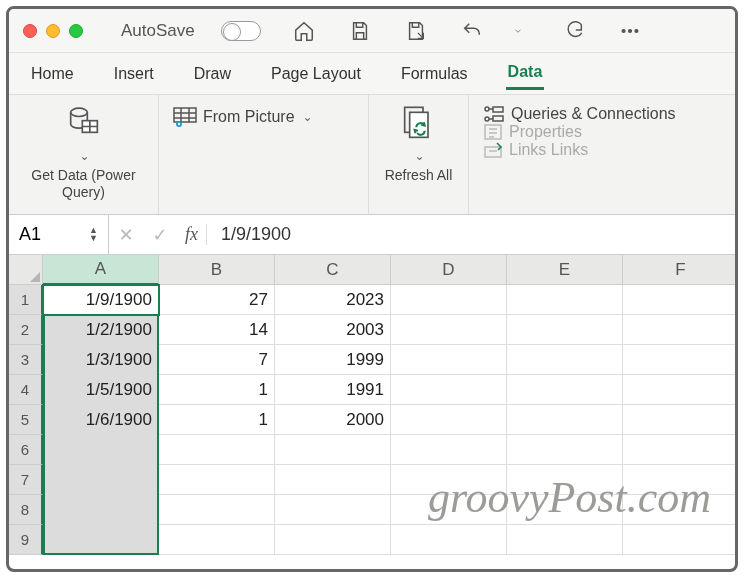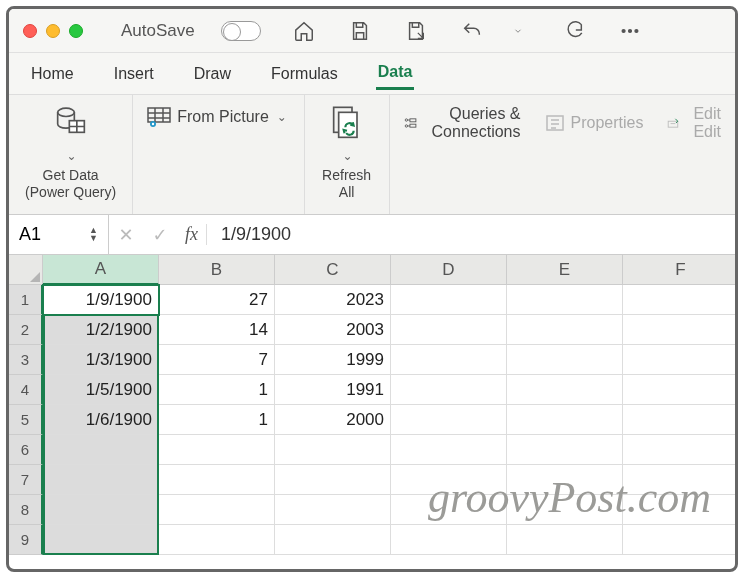--- a/index.html
+++ b/index.html
@@ -21,21 +21,21 @@
 .tab.active { font-weight:700; color:#1a7f4e; border-bottom:3px solid #1a7f4e; }
 .ribbon { display:flex; background:#f3f3f1; border-bottom:1px solid #ccc; height:120px; }
 .rgroup { padding:8px 14px; border-right:1px solid #ddd; display:flex; flex-direction:column; align-items:center; justify-content:flex-start; }
 .big-btn { display:flex; flex-direction:column; align-items:center; gap:4px; font-size:14px; color:#444; text-align:center; }
 .big-btn .lbl { max-width:120px; line-height:1.2; }
 .small-btn { display:flex; align-items:center; gap:6px; font-size:16px; color:#444; }
 .small-btn.dis { color:#aaa; }
 .icon-box { width:42px; height:42px; display:flex; align-items:center; justify-content:center;}
 .icon-box svg { width:40px; height:40px; }
 .chev { font-size:12px; color:#666; margin-left:2px;}
-.stack { display:flex; gap:24px;text-align:right; }
+.stack { display:flex; flex-direction:column; gap:0;text-align:right; }
 .namebox-row { display:flex; align-items:center; height:40px; border-bottom:1px solid #ccc; background:#fff; }
 .namebox { width:100px; border-right:1px solid #ccc; height:100%; display:flex; align-items:center; padding:0 10px; font-size:18px; justify-content:space-between; }
 .stepper { display:flex; flex-direction:column; font-size:9px; color:#555; line-height:0.8;}
 .fx-cancel,.fx-ok { width:34px; text-align:center; color:#bbb; font-size:18px;}
 .fx-label { font-style:italic; font-family:"Times New Roman",serif; font-size:18px; color:#555; padding:0 8px; border-right:1px solid #ddd; margin-right:8px;}
 .fx-val { font-size:18px; color:#333; padding-left:6px;}
 .grid { display:grid; grid-template-columns:34px repeat(6,116px); grid-auto-rows:30px; font-size:17px; }
 .hdr { background:#e8e8e6; border-right:1px solid #ccc; border-bottom:1px solid #ccc; display:flex; align-items:center; justify-content:center; color:#555;}
 .hdr.sel { background:#c8e6d5; border-bottom:2px solid #1a7f4e;}
 .rowhdr { background:#e8e8e6; border-right:1px solid #ccc; border-bottom:1px solid #ccc; display:flex; align-items:center; justify-content:center; color:#555; font-size:15px;}
@@ -98,20 +98,21 @@
           <circle cx="12" cy="12" r="1.5" fill="#555"></circle>
           <circle cx="19" cy="12" r="1.5" fill="#555"></circle>
         </svg>
       </div>
   </div>
 
   <div class="tabs">
     <div class="tab">Home</div>
     <div class="tab">Insert</div>
     <div class="tab">Draw</div>
+    <div class="tab">Page Layout</div>
     <div class="tab">Formulas</div>
     <div class="tab active">Data</div>
   </div>
 
   <div class="ribbon">
     <div class="rgroup" style="width:150px">
       <div class="big-btn">
         <div class="icon-box">
           <svg viewBox="0 0 48 48" fill="none" stroke="#555" stroke-width="2">
               <ellipse cx="18" cy="10" rx="10" ry="5"></ellipse>
@@ -168,21 +169,21 @@
               <path d="M6 6h8M6 10h8M6 14h5"></path>
             </svg>
           <span>Properties</span>
         </div>
         <div class="small-btn dis">
           <svg width="20" height="18" viewBox="0 0 20 18" fill="none" stroke="#bbb" stroke-width="1.5">
               <rect x="2" y="6" width="16" height="10"></rect>
               <path d="M6 10h8"></path>
               <path d="M14 2l4 4-3 3" stroke="#1a7f4e"></path>
             </svg>
-          <span>Edit Edit</span>
+          <span>Links Links</span>
         </div>
       </div>
     </div>
   </div>
 
   <div class="namebox-row">
     <div class="namebox">
       <span>A1</span>
       <div class="stepper">
           <span>▲</span>

